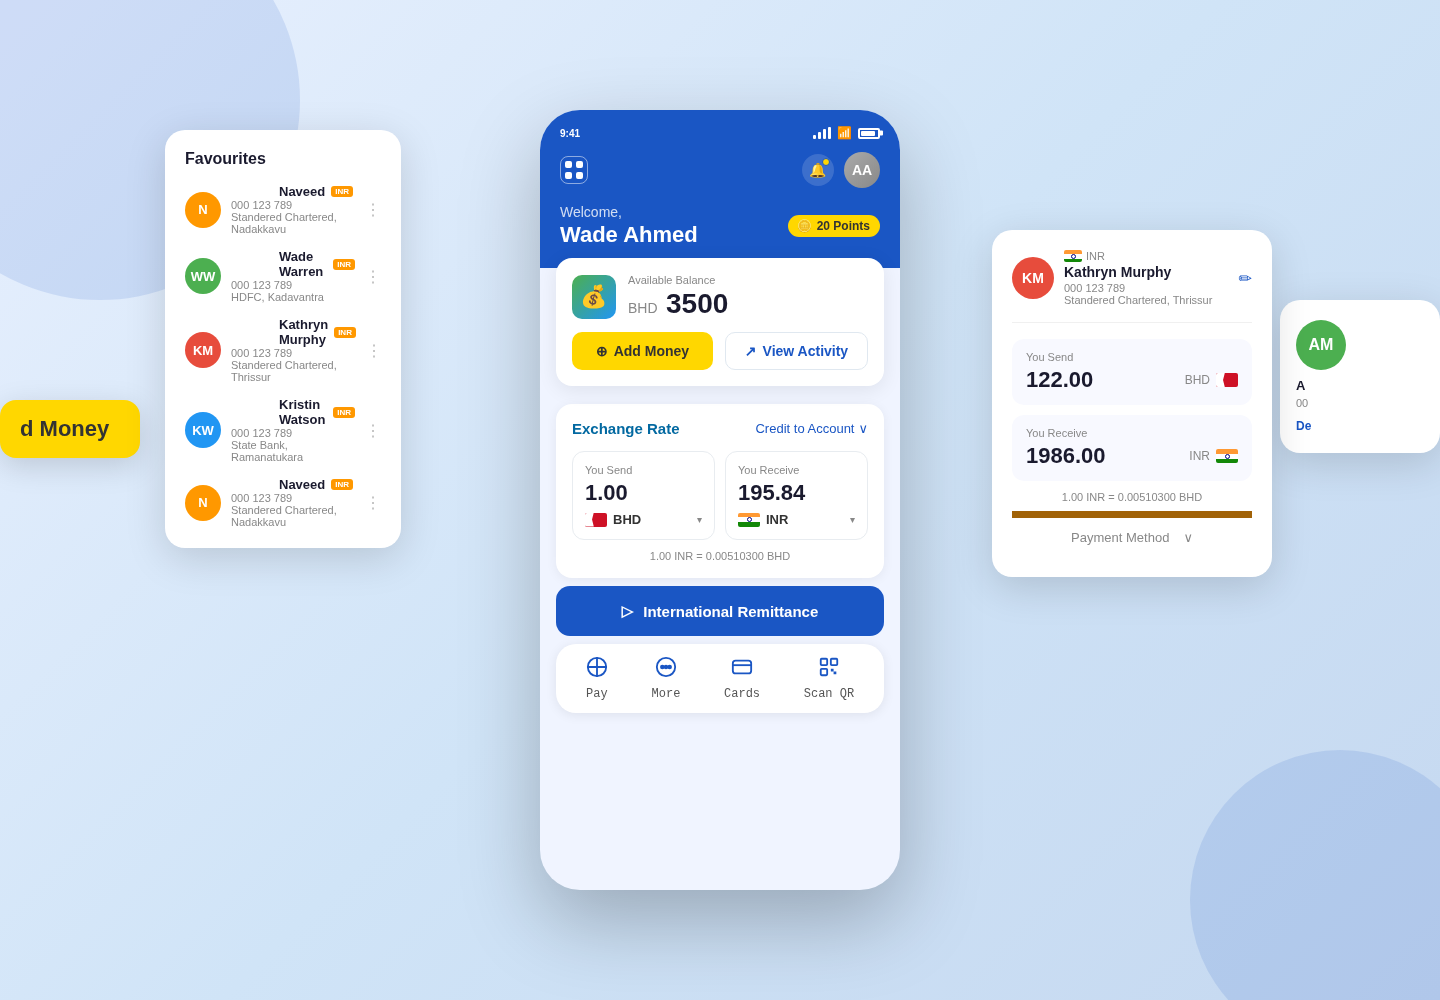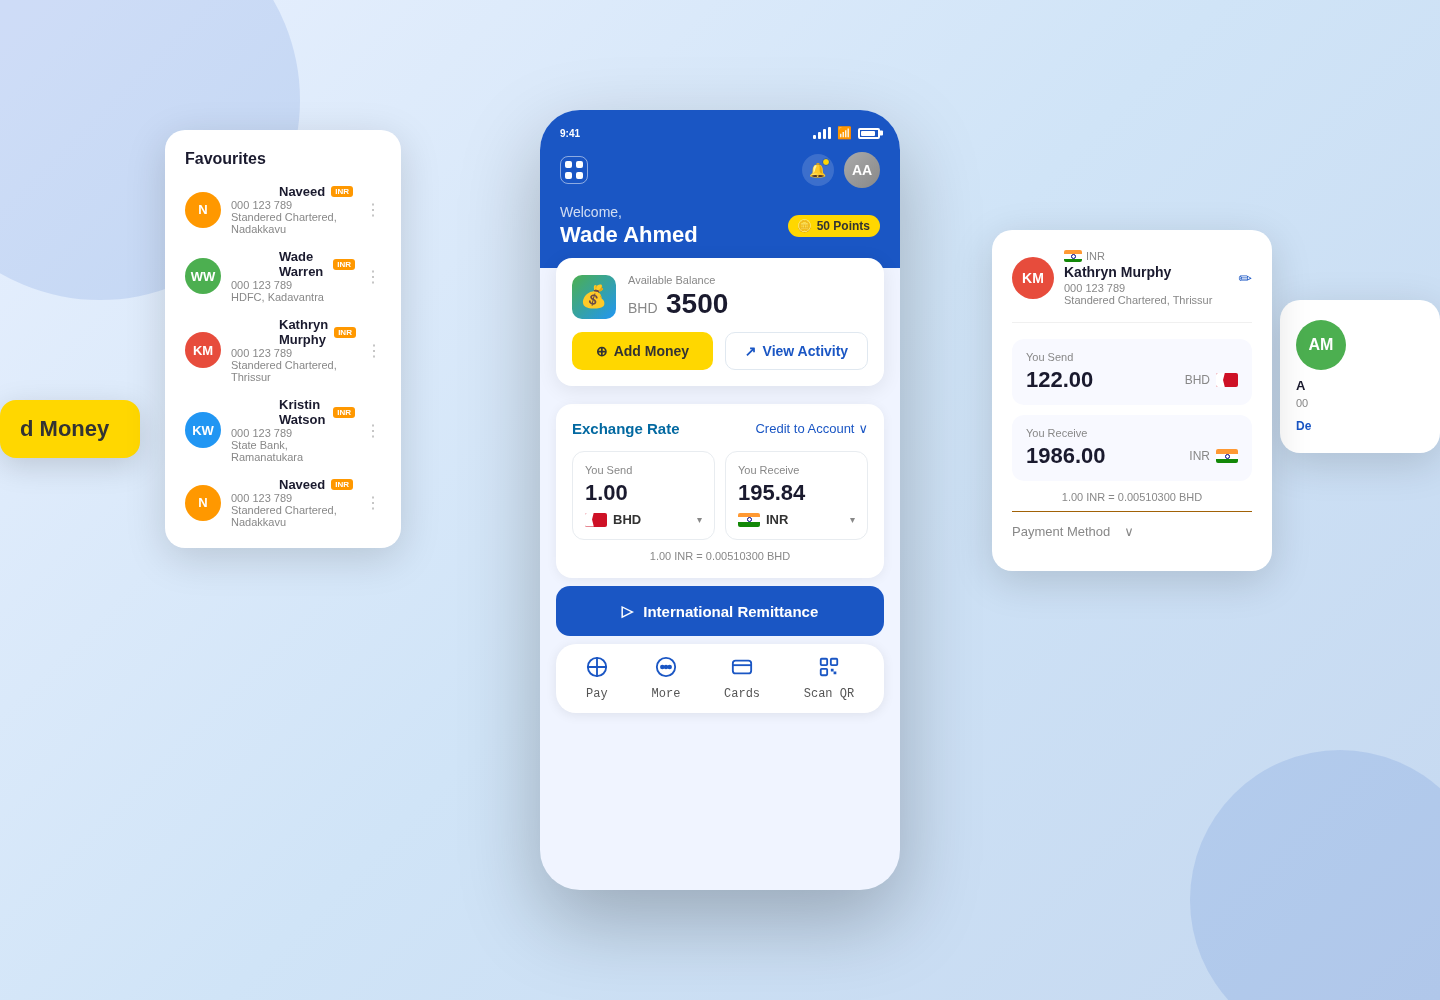--- a/index.html
+++ b/index.html
@@ -619,24 +619,24 @@
 
     .rd-exchange-rate {
       text-align: center;
       font-size: 11px;
       color: #888;
       margin: 8px 0;
     }
 
     .rd-payment-method {
       display: flex;
-      justify-content: flex-start;
+      justify-content: center;
       align-items: center;
       padding: 12px 0;
-      border-top: 1px solid #a16207;
+      border-top: 7px solid #a16207;
       font-size: 13px;
       color: #888;
       gap: 14px;
     }
 
     
     .contact-card-right {
       position: absolute;
       right: 0;
       top: 300px;
@@ -841,21 +841,21 @@
       </div>
     </div>
 
     <div class="welcome-section">
       <div class="welcome-name-row">
         <div>
           <div class="welcome-text">Welcome,</div>
           <div class="welcome-name">Wade Ahmed</div>
         </div>
         <div class="points-badge">
-          🪙 <span>50 Points</span>
+          🪙 <span>20 Points</span>
         </div>
       </div>
     </div>
   </div>
 
   <div class="balance-card">
     <div class="balance-header">
       <div class="wallet-icon">💰</div>
       <div class="balance-info">
         <div class="balance-label">Available Balance</div>

